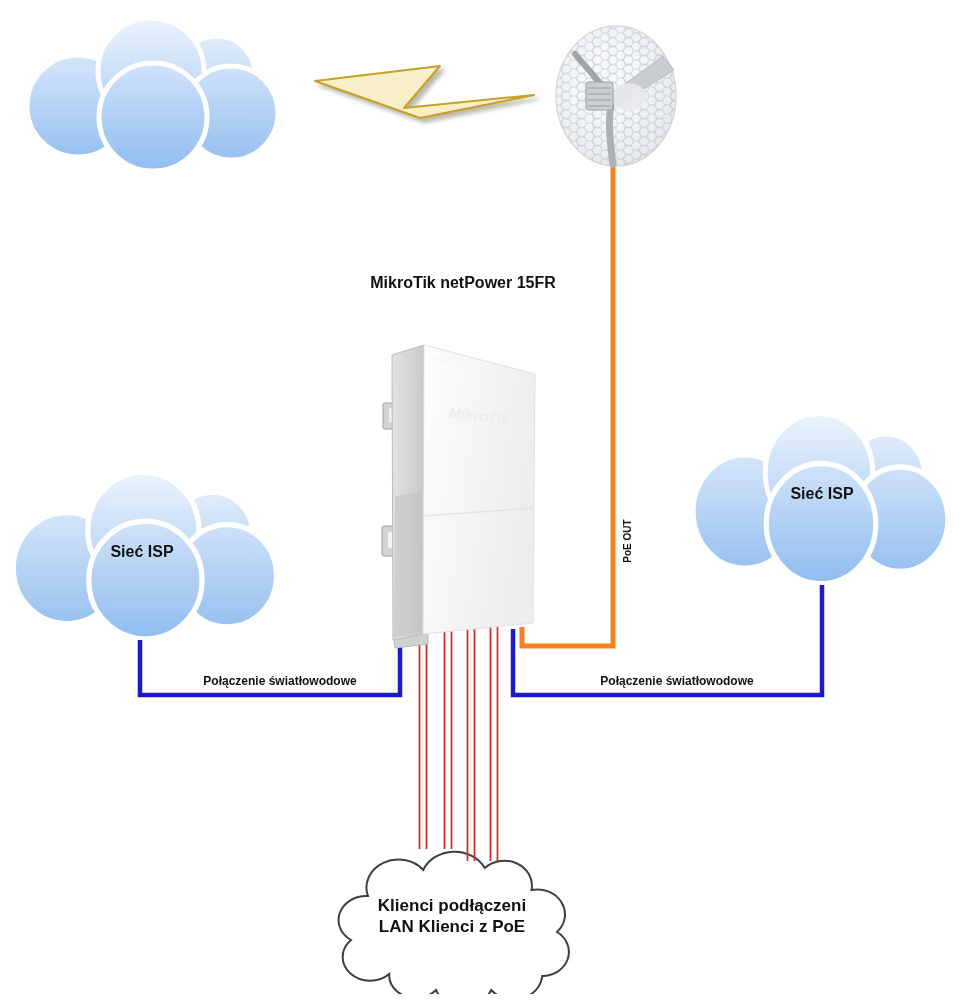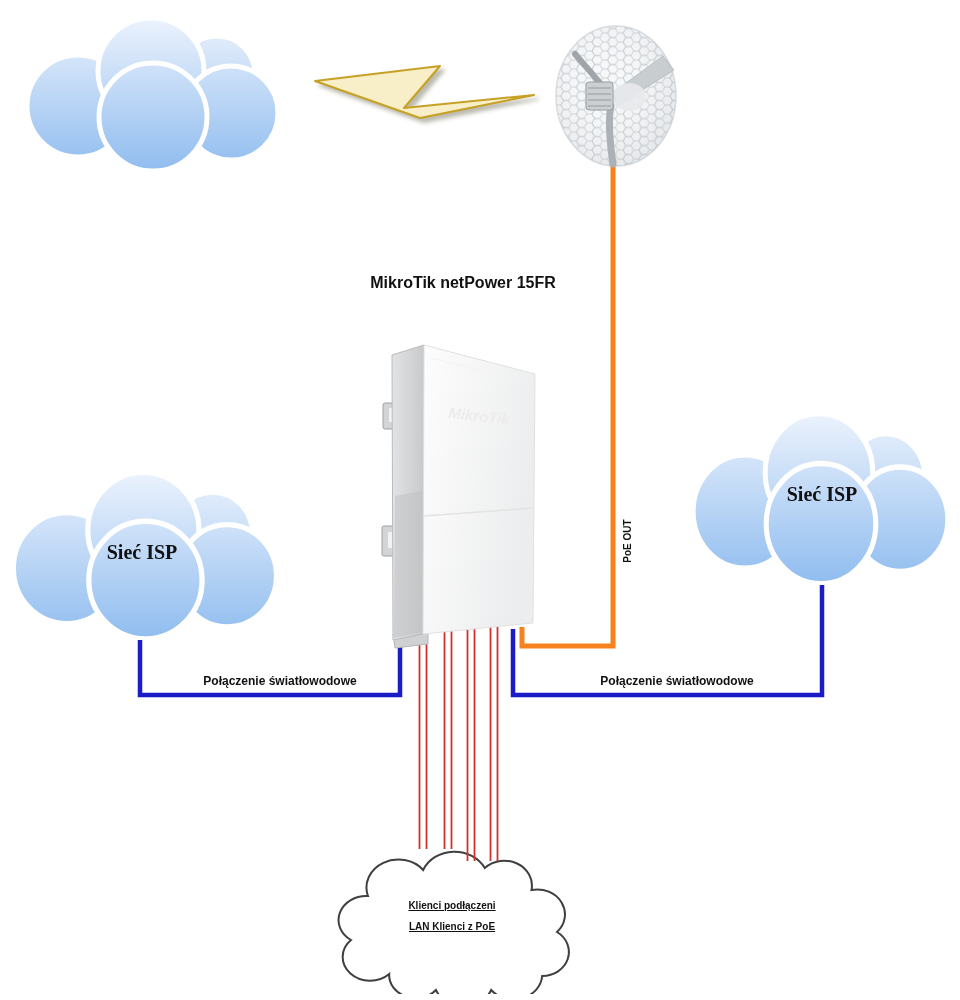--- a/index.html
+++ b/index.html
@@ -2,25 +2,25 @@
 <html><head>
 <meta charset="utf-8">
 <style>
   html,body{margin:0;padding:0;background:#fff;}
   .canvas{position:relative;width:960px;height:1000px;background:#ffffff;overflow:hidden;
           font-family:"Liberation Sans", sans-serif;}
   .abs{position:absolute;}
   .lbl{position:absolute;transform:translate(-50%,-50%);text-align:center;color:#111;
        font-weight:bold;white-space:nowrap;}
   .lbl-internet{color:#1B7B2B;font-size:21px;line-height:24px;}
-  .lbl-isp{font-size:20px;font-family:Liberation Serif, serif;}
+  .lbl-isp{font-size:16px;}
   .lbl-title{font-size:16px;}
   .lbl-fiber{font-size:12px;}
   .lbl-poe{font-size:10px;transform:translate(-50%,-50%) rotate(-90deg);}
-  .lbl-clients{font-size:10px;line-height:21px;text-decoration:underline;}
+  .lbl-clients{font-size:17px;line-height:21px;}
   .bolt{filter:drop-shadow(4px 4px 2px rgba(130,130,110,0.55));}
 </style>
 </head>
 <body>
 
 <div class="canvas">
 
   <svg class="abs" style="left:334px;top:840px;" width="240" height="154" viewBox="0 -14 226 154" preserveAspectRatio="none">
     <path d="M16,86 a26,24 0 0 1 16,-44 a30,28 0 0 1 52,-26 a32,30 0 0 1 58,-2
              a26,25 0 0 1 44,22 a26,25 0 0 1 24,42 a25,24 0 0 1 -14,44

